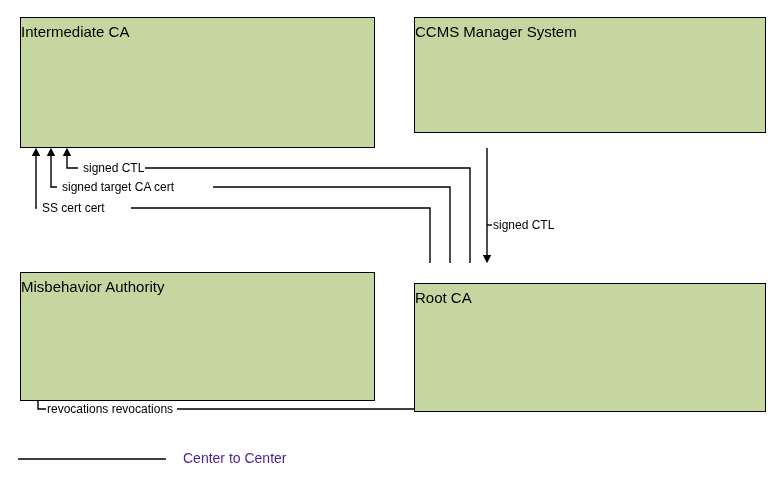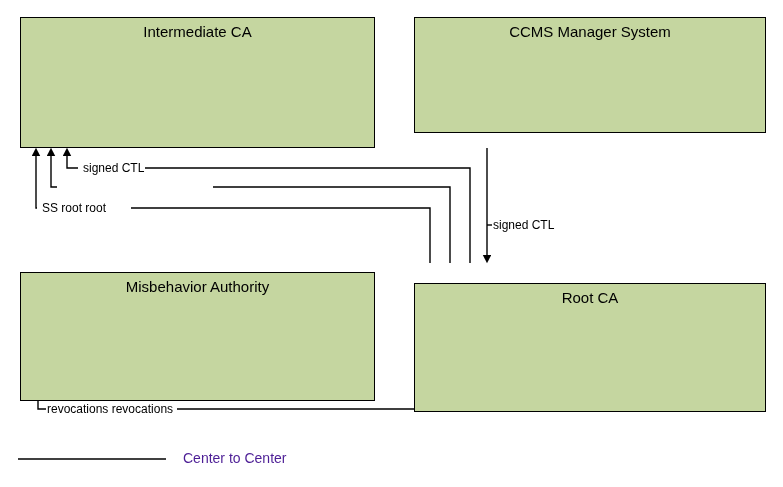--- a/index.html
+++ b/index.html
@@ -34,21 +34,20 @@
     position: absolute;
     background: #c5d6a0;
     border: 1.5px solid #000000;
     box-sizing: border-box;
   }
   .node-title {
     position: absolute;
     left: 0;
     right: 0;
     top: 5px;
-    text-align: center;
     font-family: "Liberation Sans", sans-serif;
     font-size: 15px;
     line-height: 18px;
     color: #000000;
     white-space: nowrap;
   }
   .flow-label {
     position: absolute;
     font-family: "Liberation Sans", sans-serif;
     font-size: 12px;
@@ -123,22 +122,23 @@
   <div class="node-box" style="left:20px; top:272px; width:355px; height:129px;">
     <div class="node-title">Misbehavior Authority</div>
   </div>
 
   <div class="node-box" style="left:414px; top:263px; width:352px; height:129px;margin-top:20px;">
     <div class="node-title">Root CA</div>
   </div>
 
   <div class="flow-label" style="left:82px; top:161px;">signed CTL</div>
 
+  <div class="flow-label" style="left:61px; top:180px;">signed target CA cert</div>
 
-  <div class="flow-label" style="left:41px; top:201px;">SS root root</div>
+  <div class="flow-label" style="left:41px; top:201px;">SS cert cert</div>
 
   <div class="flow-label" style="left:492px; top:218px;">signed CTL</div>
 
   <div class="flow-label" style="left:46px; top:402px;">revocations revocations</div>
 
   <div class="legend-label" style="left:183px; top:451px;">Center to Center</div>
 
 </div>
 
 </body></html>

